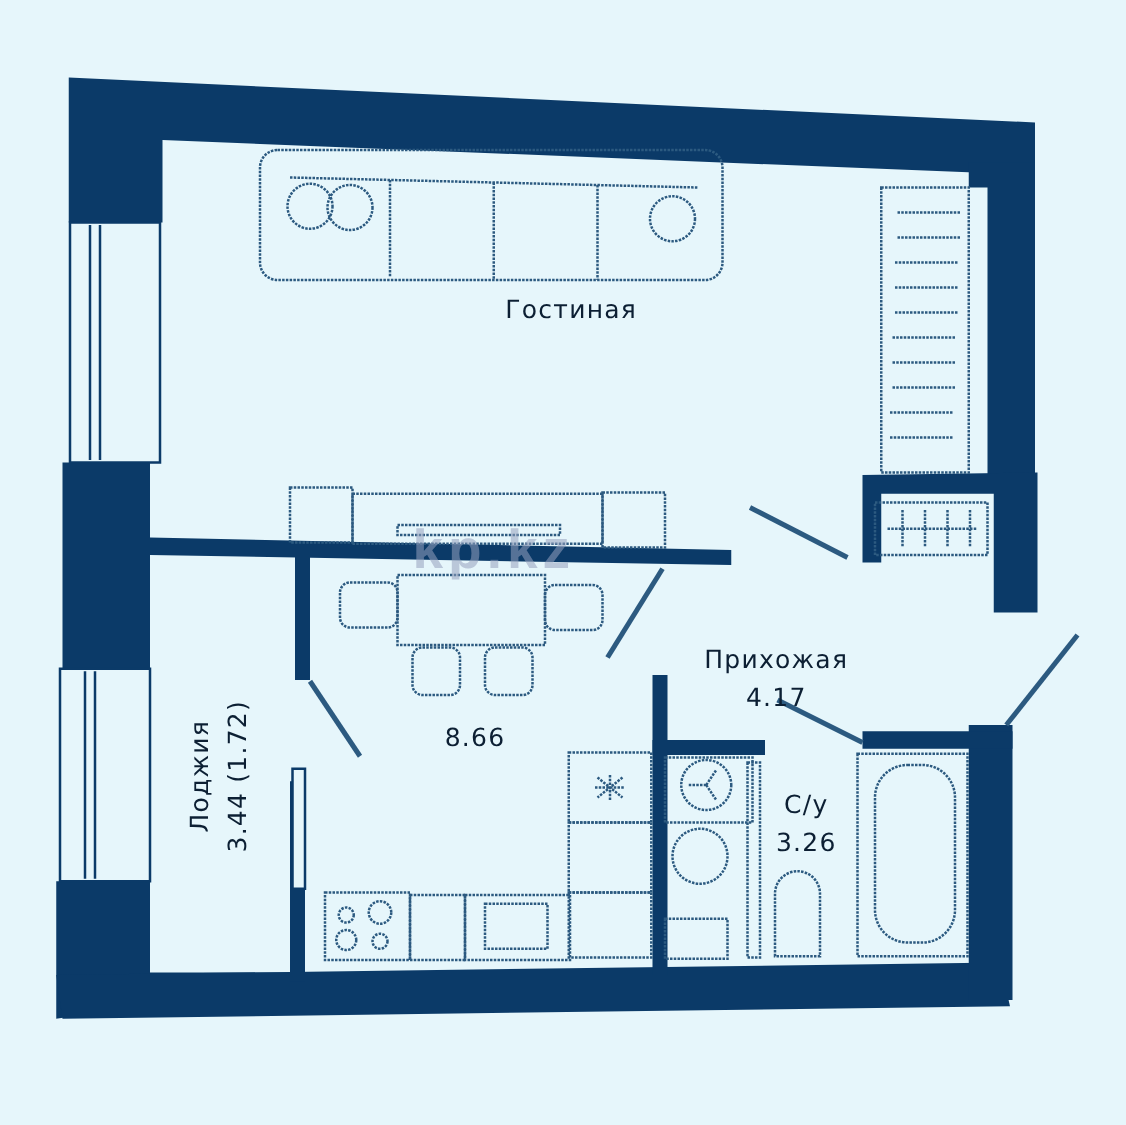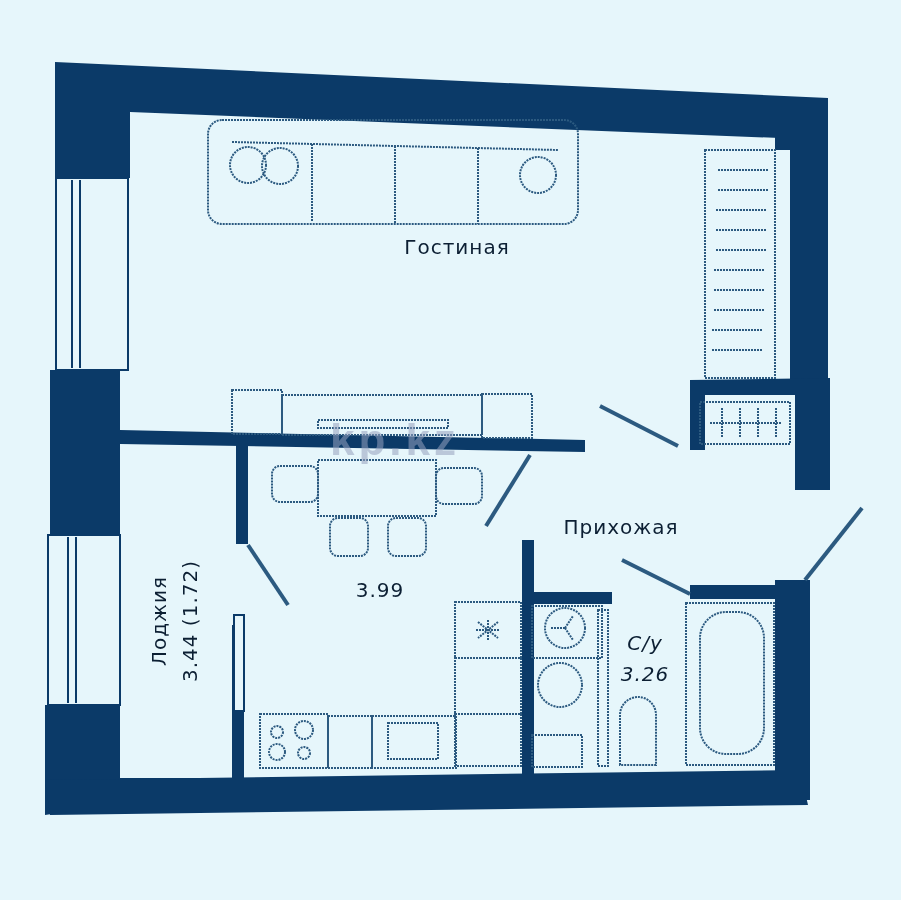--- a/index.html
+++ b/index.html
@@ -132,26 +132,27 @@
     <line x1="248" y1="545" x2="288" y2="605"></line>
     <line x1="622" y1="560" x2="690" y2="594"></line>
     <line x1="805" y1="580" x2="862" y2="508"></line>
   </g>
 </svg>
 
 <div class="label" style="left:372px; top:232px; width:170px;">
   <span class="name">Гостиная</span>
 </div>
 <div class="label" style="left:320px; top:575px; width:120px;">
-  <span class="area">3.99</span>
+  <span class="area">8.66</span>
 </div>
 <div class="label" style="left:541px; top:476px; width:160px;margin-top:36px;">
   <span class="name">Прихожая</span>
+  <span class="area">4.17</span>
 </div>
-<div class="label" style="left:600px; top:628px; width:90px;font-style:italic;">
+<div class="label" style="left:600px; top:628px; width:90px;">
   <span class="name">С/у</span>
   <span class="area">3.26</span>
 </div>
 <div class="label label-vertical" style="left:95px; top:590px; width:160px;">
   <span class="name">Лоджия</span>
   <span class="area">3.44 (1.72)</span>
 </div>
 
 <div class="watermark">kp.kz</div>
 

